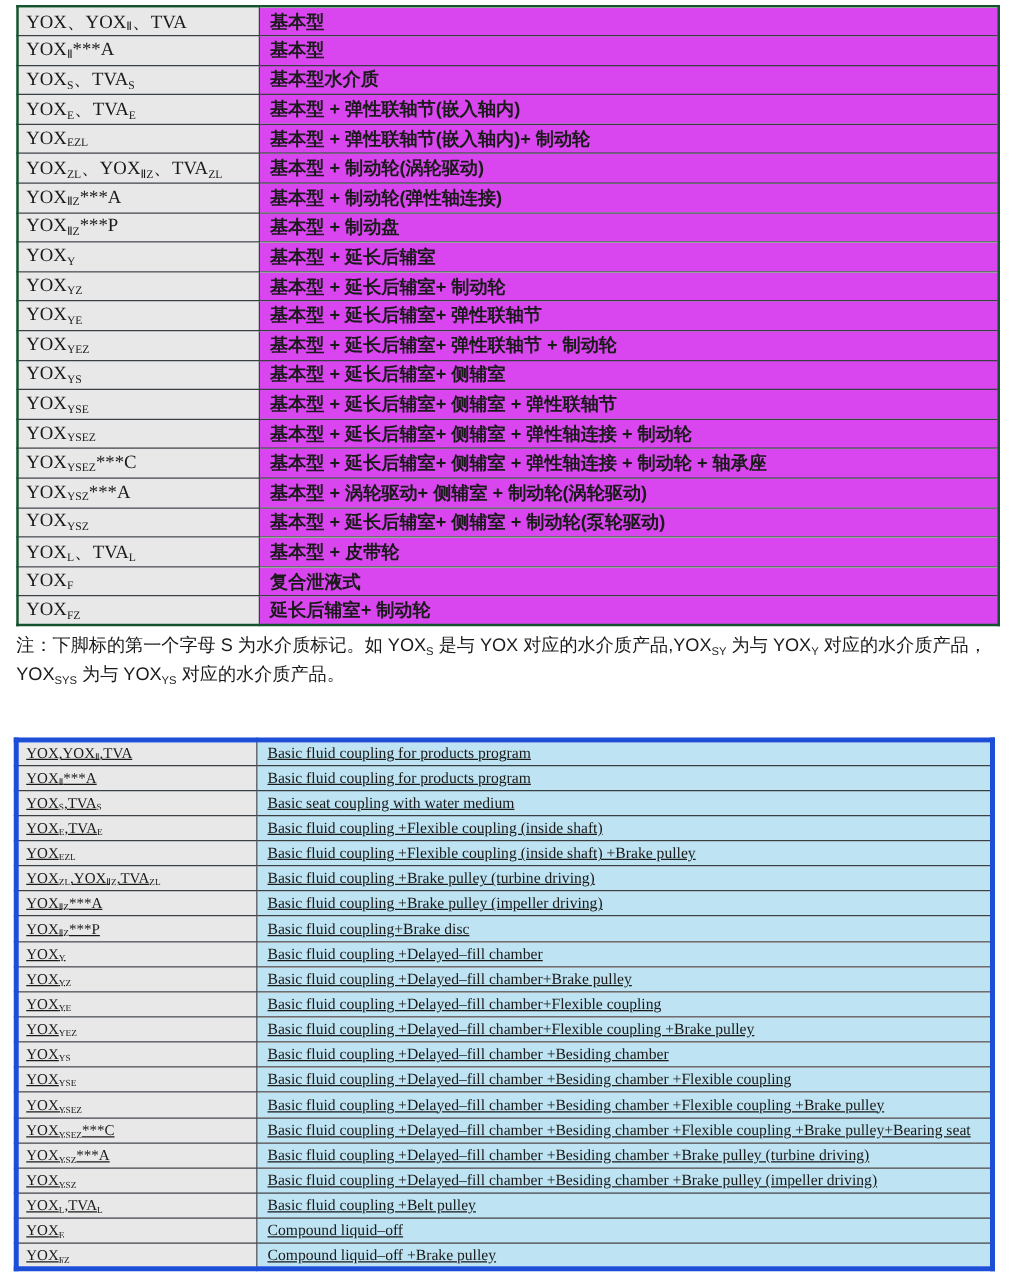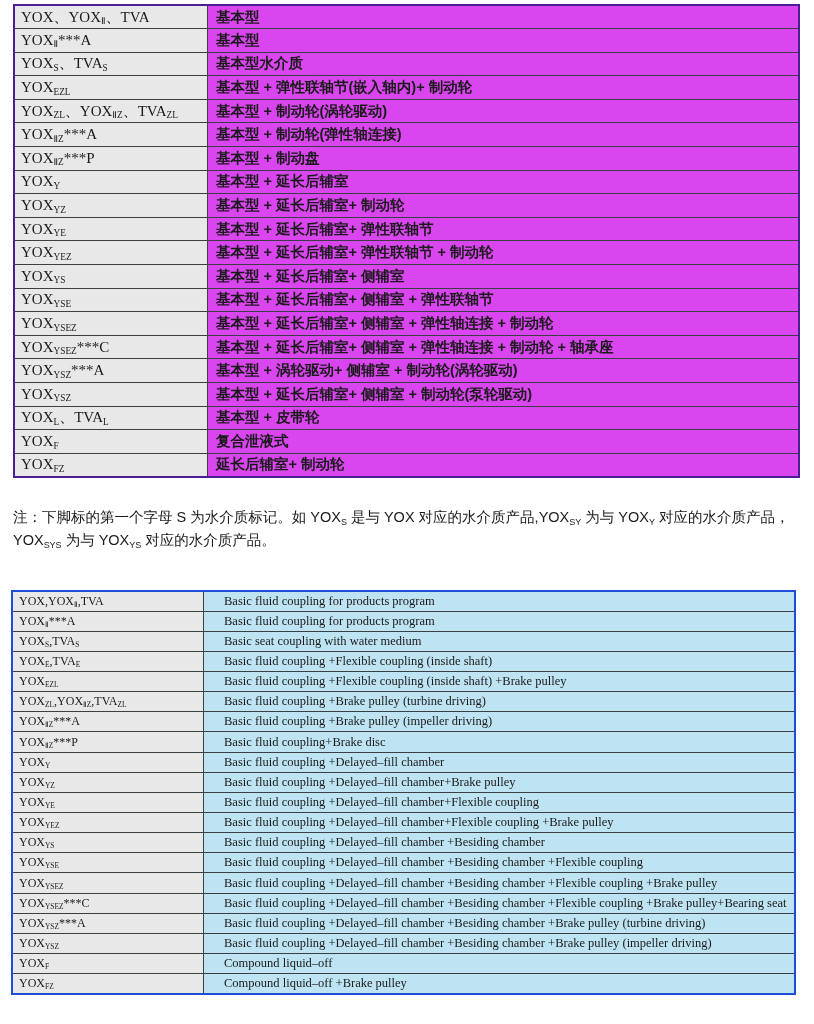--- a/index.html
+++ b/index.html
@@ -19,21 +19,21 @@
     table-layout:fixed;
     position:absolute;
   }
   table.model-table td {
     border:1px solid #3a3f44;
     overflow:hidden;
     white-space:nowrap;
   }
   .cn-table {
     left:13px; top:4px; width:787px;
-    border:2px solid #4c1d95;
+    border:2px solid #14532d;
   }
   .cn-table tr { height:23.6px; }
   .cn-table td.model {
     width:180px;
     background:#e8e8e8;
     font-family:"Liberation Serif", serif;
     font-size:15px;
     padding:0 6px;
   }
   .cn-table td.desc {
@@ -60,35 +60,36 @@
     margin:0;
     font-size:21px;
     font-weight:bold;
     color:#1a6da0;
     letter-spacing:0.2px;
   }
 
   
   .en-table {
     left:11px; top:590px; width:785px;
-    border:2px solid #1d4ed8;
+    border:4px solid #1d4ed8;
+    text-decoration:underline;
   }
   .en-table tr { height:20.15px; }
   .en-table td.model {
     width:178px;
     background:#e8e8e8;
     font-family:"Liberation Serif", serif;
     font-size:12px;
     padding:0 6px;
   }
   .en-table td.desc {
     background:#bee3f2;
     font-family:"Liberation Serif", serif;
     font-size:12.5px;
-    padding:0 20px;
+    padding:0 8px;
   }
 
   sub {
     font-size:62%;
     vertical-align:baseline;
     position:relative;
     top:0.28em;
     line-height:0;
   }
 </style>
@@ -105,20 +106,24 @@
         </tr>
         <tr>
           <td class="model">YOX<sub>Ⅱ</sub>***A</td>
           <td class="desc">基本型</td>
         </tr>
         <tr>
           <td class="model">YOX<sub>S</sub>、TVA<sub>S</sub></td>
           <td class="desc">基本型水介质</td>
         </tr>
         <tr>
+          <td class="model">YOX<sub>E</sub>、TVA<sub>E</sub></td>
+          <td class="desc">基本型 + 弹性联轴节(嵌入轴内)</td>
+        </tr>
+        <tr>
           <td class="model">YOX<sub>EZL</sub></td>
           <td class="desc">基本型 + 弹性联轴节(嵌入轴内)+ 制动轮</td>
         </tr>
         <tr>
           <td class="model">YOX<sub>ZL</sub>、YOX<sub>ⅡZ</sub>、TVA<sub>ZL</sub></td>
           <td class="desc">基本型 + 制动轮(涡轮驱动)</td>
         </tr>
         <tr>
           <td class="model">YOX<sub>ⅡZ</sub>***A</td>
           <td class="desc">基本型 + 制动轮(弹性轴连接)</td>
@@ -254,20 +259,24 @@
         </tr>
         <tr>
           <td class="model">YOX<sub>YSZ</sub>***A</td>
           <td class="desc">Basic fluid coupling +Delayed–fill chamber +Besiding chamber +Brake pulley (turbine driving)</td>
         </tr>
         <tr>
           <td class="model">YOX<sub>YSZ</sub></td>
           <td class="desc">Basic fluid coupling +Delayed–fill chamber +Besiding chamber +Brake pulley (impeller driving)</td>
         </tr>
         <tr>
+          <td class="model">YOX<sub>L</sub>,TVA<sub>L</sub></td>
+          <td class="desc">Basic fluid coupling +Belt pulley</td>
+        </tr>
+        <tr>
           <td class="model">YOX<sub>F</sub></td>
           <td class="desc">Compound liquid–off</td>
         </tr>
         <tr>
           <td class="model">YOX<sub>FZ</sub></td>
           <td class="desc">Compound liquid–off +Brake pulley</td>
         </tr>
       </tbody>
   </table>
 

